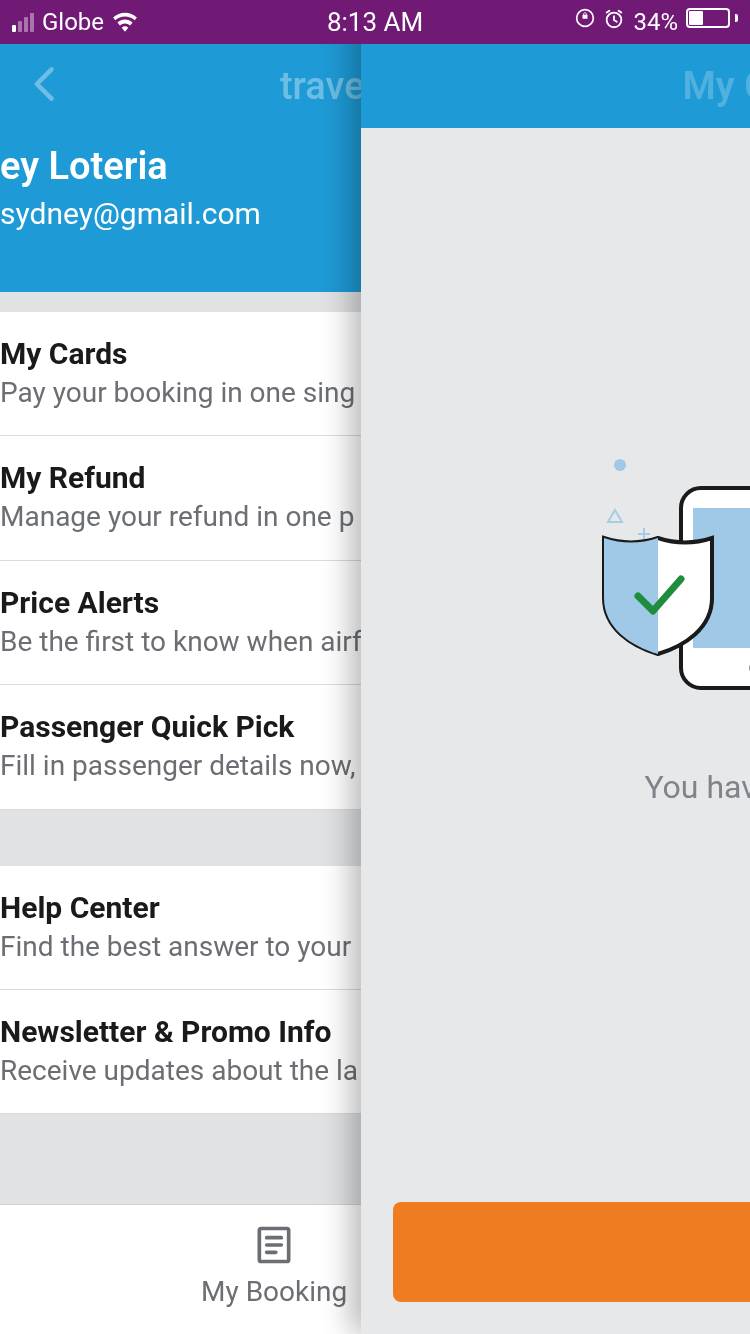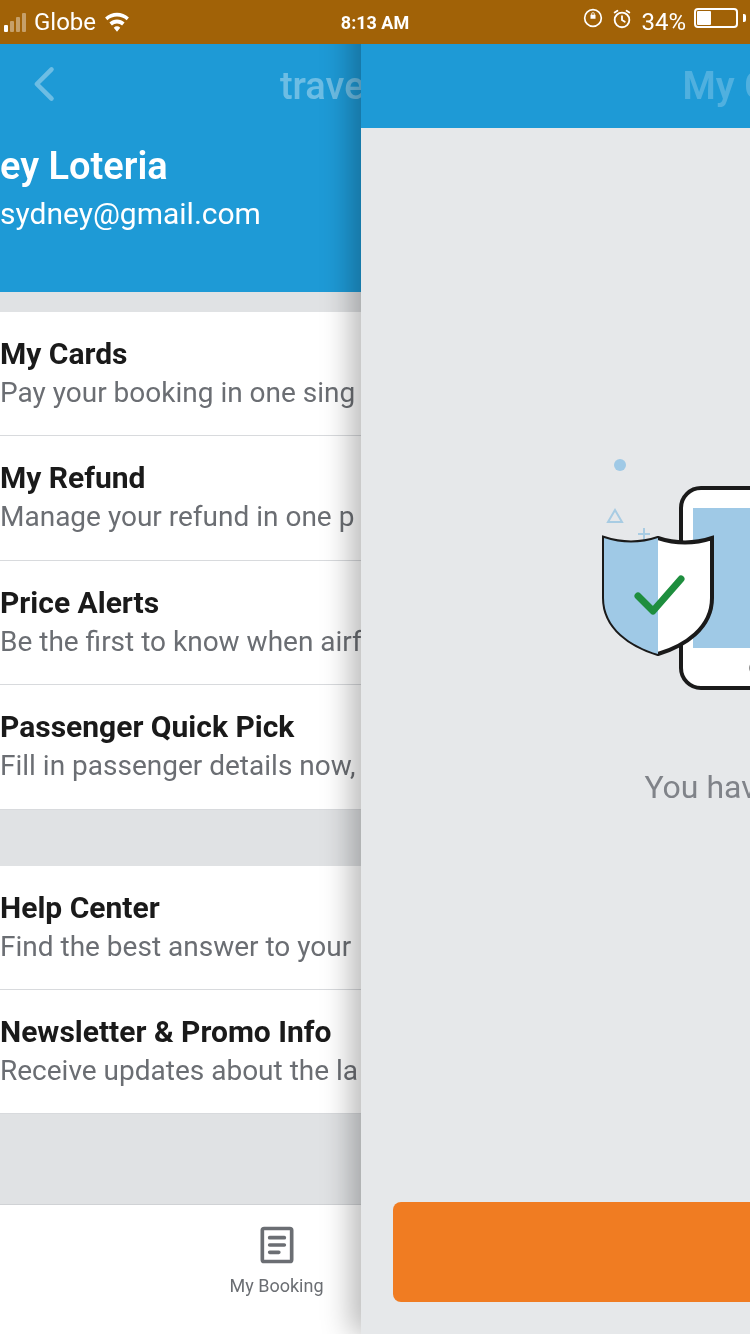--- a/index.html
+++ b/index.html
@@ -1,27 +1,27 @@
 <!DOCTYPE html>
 <html><head>
 <meta charset="utf-8">
 <style>
   * { margin: 0; padding: 0; box-sizing: border-box; font-family: -apple-system, BlinkMacSystemFont, "Segoe UI", Roboto, Helvetica, Arial, sans-serif; }
   body { width: 750px; height: 1334px; overflow: hidden; position: relative; background: #e0e2e4; }
   
   
-  .status-bar { height: 44px; background: #a16207; display: flex; align-items: center; justify-content: space-between; padding: 0 4px; color: white; font-size: 24px; position: relative; z-index: 5; gap: 23px; }
+  .status-bar { height: 44px; background: #701a75; display: flex; align-items: center; justify-content: space-between; padding: 0 12px; color: white; font-size: 24px; position: relative; z-index: 5; gap: 23px; }
   .status-left { display: flex; align-items: center; gap: 8px; }
   .status-right { display: flex; align-items: flex-start; gap: 8px; }
   .signal-bars { display: flex; align-items: flex-end; gap: 2px; }
   .bar { width: 4px; background: rgba(255,255,255,0.4); border-radius: 1px; }
   .bar.active { background: white; }
   .b1{height:7px}.b2{height:11px}.b3{height:15px}.b4{height:19px}
   .wifi-icon { width: 26px; height: 20px; }
-  .time { position: absolute; left: 50%; transform: translateX(-50%); font-weight: 700; font-size: 18px; }
+  .time { position: absolute; left: 50%; transform: translateX(-50%); font-weight: 400; font-size: 26px; }
   .battery { display: flex; align-items: center; gap: 4px; }
   .battery-body { width: 44px; height: 20px; border: 2px solid white; border-radius: 4px; position: relative; }
   .battery-fill { position: absolute; left: 1px; top: 1px; bottom: 1px; width: 34%; background: white; border-radius: 1px; }
   .battery-tip { width: 3px; height: 8px; background: white; border-radius: 0 2px 2px 0; margin-left:1px; }
   
   
   .main-page { position: absolute; top: 0; left: 0; width: 750px; height: 1334px; }
   .header { background: #1e9ad6; height: 292px; padding-top: 44px; position: relative; }
   .nav-row { height: 84px; display: flex; align-items: center; justify-content: center; position: relative; }
   .back-arrow { position: absolute; left: 24px; top: 50%; transform: translateY(-50%); opacity: 0.35; }
@@ -31,21 +31,21 @@
   .profile-name { font-size: 38px; font-weight: 600; margin-bottom: 8px; }
   .profile-email { font-size: 30px; }
   
   .list { background: white; }
   .list-item { border-bottom: 1px solid #d8dadd; padding: 24px 0; }
   .list-title { font-size: 30px; font-weight: 700; color: #1a1a1a; margin-bottom: 4px; }
   .list-sub { font-size: 28px; color: #6b6e73; line-height: 1.3; }
   .gap { height: 56px; background: #e0e2e4; }
   
   .tab-bar { position: absolute; bottom: 0; left: 0; right: 0; height: 130px; background: white; border-top: 1px solid #d0d2d5; display: flex; justify-content: space-around; align-items: flex-start; padding-top: 18px; }
-  .tab { display:flex; flex-direction:column; align-items:center; gap:8px; color:#6b6e73; font-size:18px; }
+  .tab { display:flex; flex-direction:column; align-items:center; gap:8px; color:#6b6e73; font-size:28px; }
   .tab-icon { width:44px; height:44px; }
   
   
   .panel { position: absolute; top: 0; left: 361px; width: 750px; height: 1334px; background: #e6e8ea; box-shadow: -10px 0 28px rgba(0,0,0,0.28); z-index: 4; }
   .panel-header { background: #1e9ad6; height: 128px; padding-top: 44px; display: flex; align-items: center; justify-content: center; position: relative; }
   .panel-title { color: white; opacity: 0.22; font-size: 38px; font-weight: 600; }
   .illus-wrap { margin: 360px auto 60px auto; position: relative; height: 220px; }
   .empty-text { font-size: 32px; color: #808389; }
   
   .add-btn { position: absolute; bottom: 32px; left: 32px; right: -200px; background: #f07c22; color: white; height: 100px; border-radius: 8px; display:flex; align-items:center; justify-content:center; gap:14px; font-size: 36px; font-weight: 700; }

